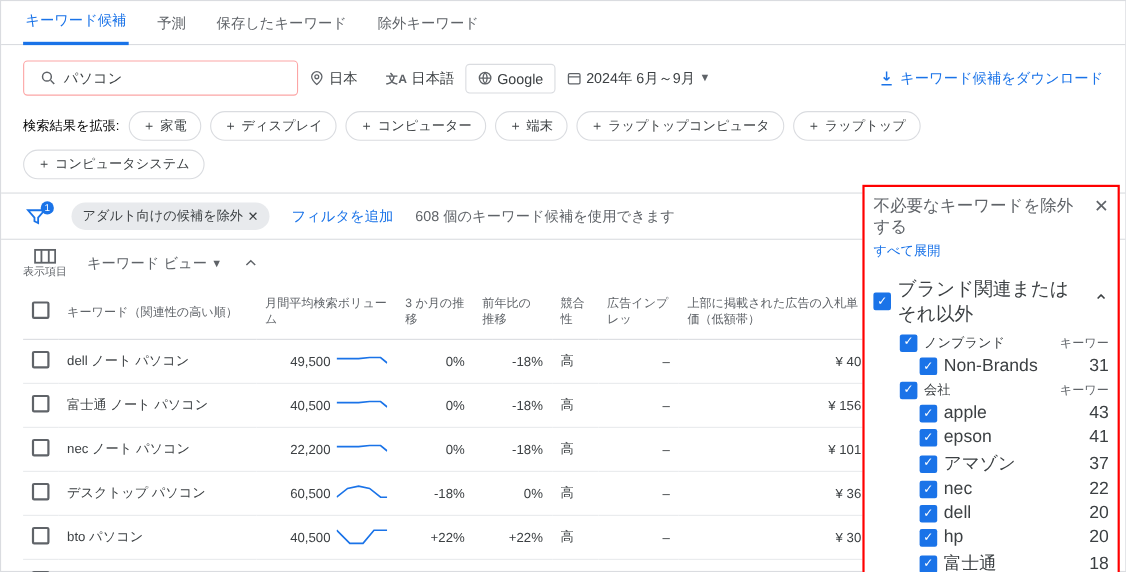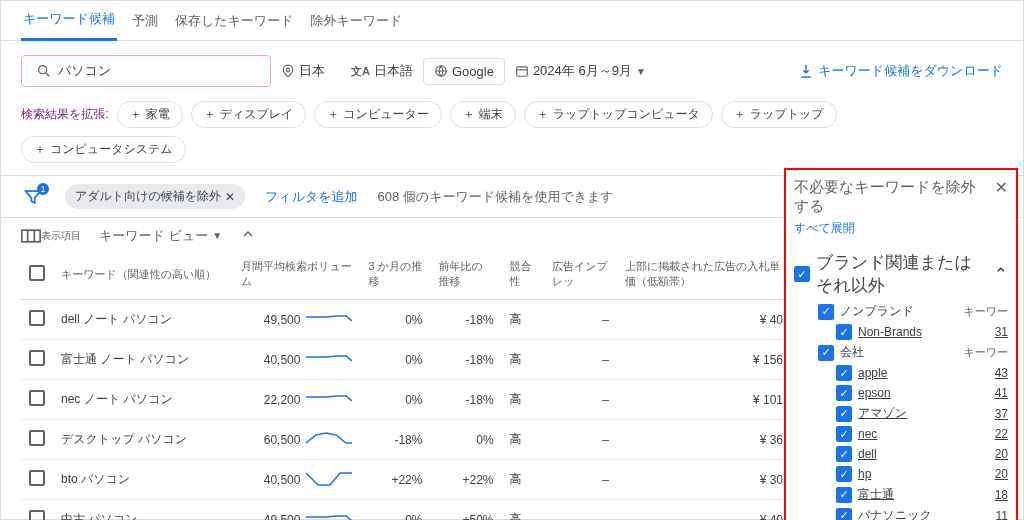--- a/index.html
+++ b/index.html
@@ -1,45 +1,45 @@
 <!DOCTYPE html>
 <html><head>
 <meta charset="utf-8">
 <style>
   * { box-sizing: border-box; margin: 0; padding: 0; font-family: Arial, "Noto Sans", sans-serif; }
   body { background: #fff; color: #3c4043; font-size: 13px; width: 1024px; height: 520px; overflow: hidden; position: relative; }
   .frame { border: 1px solid #dadce0; margin: 0; height: 520px; }
 
-  .tabs { display: flex; gap: 13px; padding: 0 20px; border-bottom: 1px solid #dadce0; height: 40px; align-items: center; }
+  .tabs { display: flex; gap: 24px; padding: 0 20px; border-bottom: 1px solid #dadce0; height: 40px; align-items: center; }
   .tab { color: #5f6368; font-size: 13px; padding: 10px 2px; cursor: pointer; }
   .tab.active { color: #1a73e8; border-bottom: 3px solid #1a73e8; font-weight: 500; }
 
   .searchbar { display: flex; align-items: center; gap: 10px; padding: 14px 20px; }
   .searchbox { display: flex; align-items: center; border: 1px solid #fca5a5; border-radius: 4px; padding: 6px 14px; width: 250px; }
   .searchbox svg { width: 16px; height: 16px; }
   .searchbox span { margin-left: 6px; }
   .chip { display: flex; align-items: center; gap: 4px; color: #3c4043; font-size: 13px; }
   .chip svg { width: 14px; height: 14px; }
   .chip.btn { border: 1px solid #dadce0; padding: 5px 10px; border-radius: 4px; }
   .spacer { flex: 1; }
   .download { color: #1a73e8; display: flex; align-items: center; gap: 4px; cursor: pointer; }
 
   .expandrow { display: flex; align-items: center; gap: 8px; padding: 0 20px 12px; flex-wrap: wrap; }
-  .expandrow .lbl { font-size: 12px; color: #701a75; font-weight: 500; }
+  .expandrow .lbl { font-size: 12px; color: #000000; font-weight: 500; }
   .pill { border: 1px solid #dadce0; border-radius: 16px; padding: 4px 12px; font-size: 12px; color: #3c4043; cursor: pointer; display: inline-flex; align-items: center; gap: 4px; }
 
   .filterrow { display: flex; align-items: center; gap: 20px; padding: 8px 20px; border-top: 1px solid #dadce0; }
   .funnel { width: 24px; height: 24px; display:flex; align-items:center; justify-content:center; position: relative; }
   .funnel .badge { position:absolute; top:-2px; right:-4px; background:#1a73e8; color:#fff; font-size:9px; border-radius:50%; width:12px; height:12px; display:flex;align-items:center;justify-content:center; }
   .filterpill { background: #e8eaed; border-radius: 16px; padding: 4px 10px; font-size: 12px; display:flex; align-items:center; gap:4px; }
   .addfilter { color: #1a73e8; font-size: 13px; cursor: pointer; }
   .filterinfo { color: #5f6368; font-size: 13px; }
 
   .viewrow { display: flex; align-items:center; gap: 18px; padding: 8px 20px 4px; border-top: 1px solid #dadce0; }
-  .columns { display:flex; align-items:center; font-size: 10px; color:#5f6368; }
+  .columns { display:flex; flex-direction:column; align-items:center; font-size: 10px; color:#5f6368; }
   .viewdrop { color:#5f6368; font-size:13px; display:flex; align-items:center; gap:4px; cursor:pointer; }
   .collapse { cursor:pointer; }
 
   table { width: 100%; border-collapse: collapse; font-size: 12px; }
   th { text-align: left; padding: 10px 8px; color:#5f6368; font-weight: 400; border-bottom: 1px solid #dadce0; white-space: normal; font-size: 11px; }
   th.kw { text-align: left; width: 180px; }
   td { text-align: right; padding: 10px 8px; border-bottom: 1px solid #e8eaed; color: #3c4043; }
   td.kw { text-align: left; }
   td.cb, th.cb { width: 26px; text-align: center; }
   .checkbox { width: 16px; height: 16px; border: 2px solid #5f6368; border-radius: 2px; display:inline-block; }
@@ -50,21 +50,21 @@
   .panel .ptitle { font-size: 15px; color:#5f6368; margin-bottom: 4px; display:flex; justify-content:space-between; align-items:flex-start; }
   .panel .expandall { color:#1a73e8; font-size:12px; margin: 4px 0 10px; cursor:pointer; }
   .groupline { display:flex; align-items:center; gap:6px; font-size: 17px; padding: 4px 0; }
   .chk { width: 16px; height: 16px; background:#1a73e8; border-radius: 2px; display:inline-flex; align-items:center; justify-content:center; flex-shrink:0; }
   .chk::after { content:"✓"; color:#fff; font-size:11px; line-height:1; }
   .subitem { display:flex; align-items:center; gap:6px; font-size: 12px; padding: 2px 0 2px 24px; justify-content: space-between; }
   .subitem .left { display:flex; align-items:center; gap:6px; }
   .subsub { padding-left: 42px; }
   .rtlabel { color: #5f6368; font-size: 11px; }
   .caret { margin-left:auto; }
-  .dim { color: #3c4043; font-size: 12px; text-decoration: underline; }
+  .dim { color: #3c4043; font-size: 16px; }
   .table-wrap { padding: 0 0 0 20px; position: relative; }
   .table-clip { width: 770px; }
   .closex { color:#5f6368; cursor:pointer; font-size: 16px; padding-left:4px;}
 </style>
 </head>
 <body>
 
 <div class="frame">
 
   <div class="tabs">

